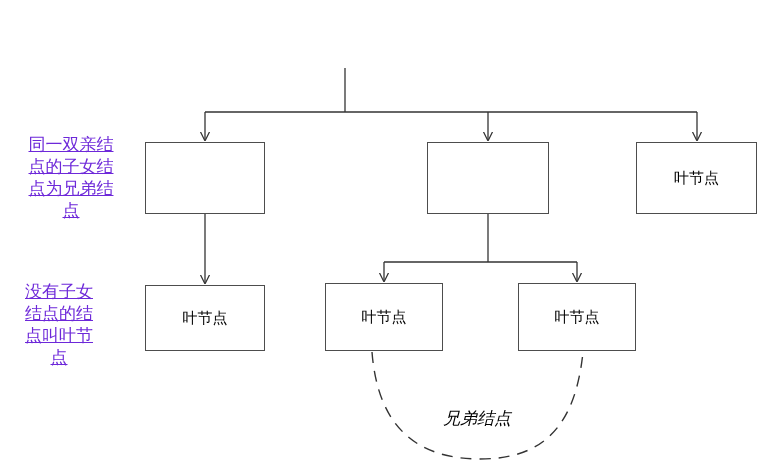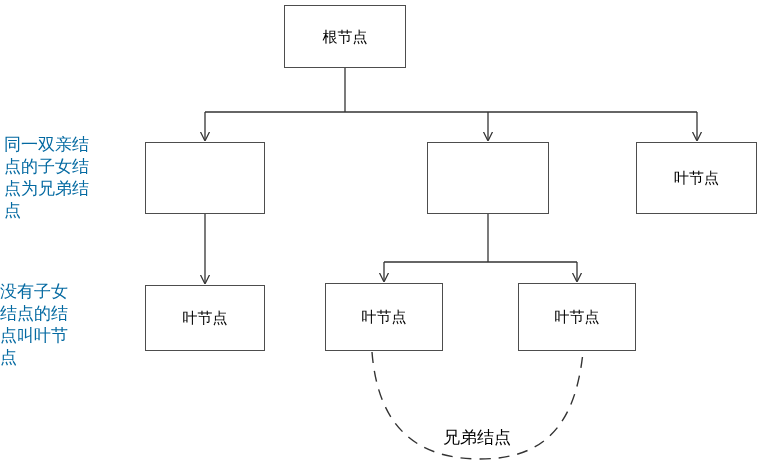--- a/index.html
+++ b/index.html
@@ -36,24 +36,26 @@
     border: 1px solid #4d4d4d;
     display: flex;
     align-items: center;
     justify-content: center;
     font-size: 15px;
     color: #000000;
     line-height: 1.2;
   }
   .side-label {
     position: absolute;
+    text-align: center;
     font-size: 17px;
-    color: #0369a1;
+    color: #6d28d9;
     line-height: 22px;
     white-space: pre-line;
+    text-decoration: underline;
   }
   .arc-label {
     position: absolute;
     font-size: 17px;
     color: #000000;
     line-height: 22px;
     white-space: nowrap;
     background: #ffffff;
     padding: 0 3px;
   }
@@ -88,23 +90,20 @@
       <path d="M 384 262 L 577 262" fill="none" stroke="#333333" stroke-width="1.3"></path>
     </g>
 
     <path d="M 384 262 L 384 281" fill="none" stroke="#333333" stroke-width="1.3" marker-end="url(#arrow)"></path>
 
     <path d="M 577 262 L 577 281" fill="none" stroke="#333333" stroke-width="1.3" marker-end="url(#arrow)"></path>
 
     <path d="M 372 352 C 378 430 420 459 480 459 C 540 459 575 430 583 352" fill="none" stroke="#333333" stroke-width="1.4" stroke-dasharray="11 8" stroke-linecap="butt"></path>
   </svg>
 
-  <div class="node" style="left:284px; top:5px; width:122px; height:63px;">
-    <span>根节点</span>
-  </div>
 
   <div class="node" style="left:145px; top:142px; width:120px; height:72px;">
     <span></span>
   </div>
 
   <div class="node" style="left:427px; top:142px; width:122px; height:72px;">
     <span></span>
   </div>
 
   <div class="node" style="left:636px; top:142px; width:121px; height:72px;">
@@ -126,15 +125,15 @@
   <div class="side-label" style="left:4px; top:133px; width:134px;">同一双亲结
 点的子女结
 点为兄弟结
 点</div>
 
   <div class="side-label" style="left:0; top:280px; width:118px;">没有子女
 结点的结
 点叫叶节
 点</div>
 
-  <div class="arc-label" style="left:440px; top:426px;">兄弟结点</div>
+  <div class="arc-label" style="left:440px; top:407px;font-style:italic;">兄弟结点</div>
 
 </div>
 
 </body></html>

